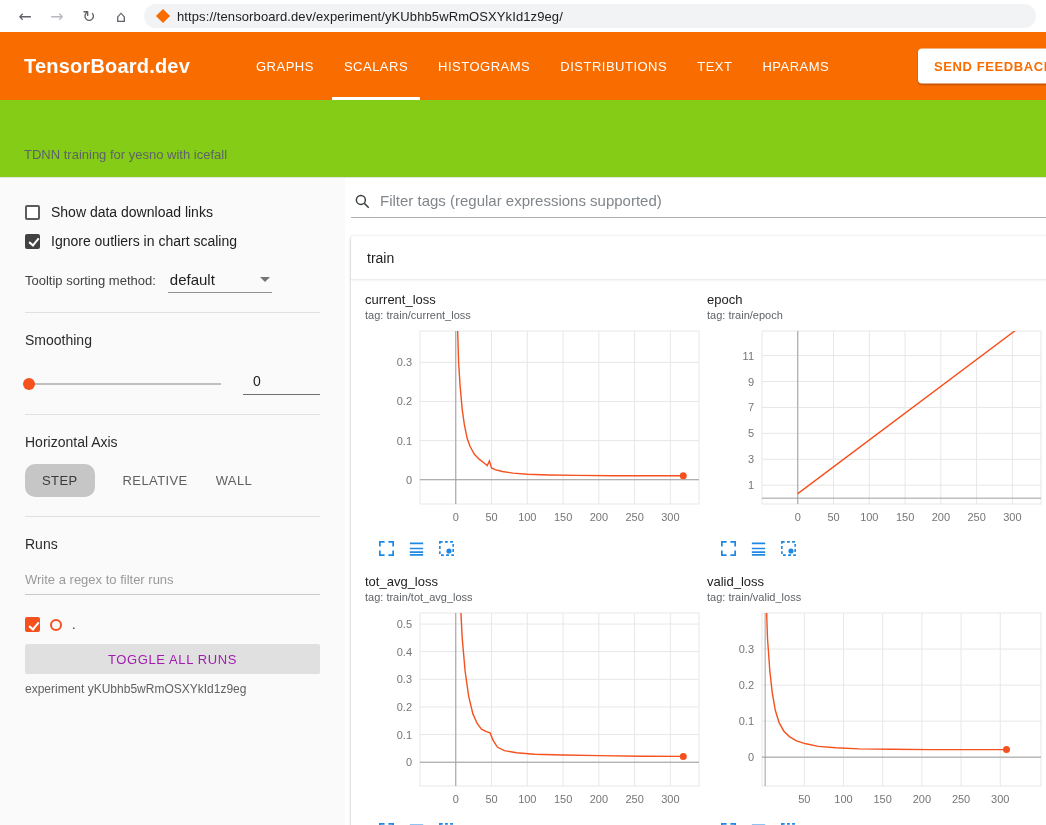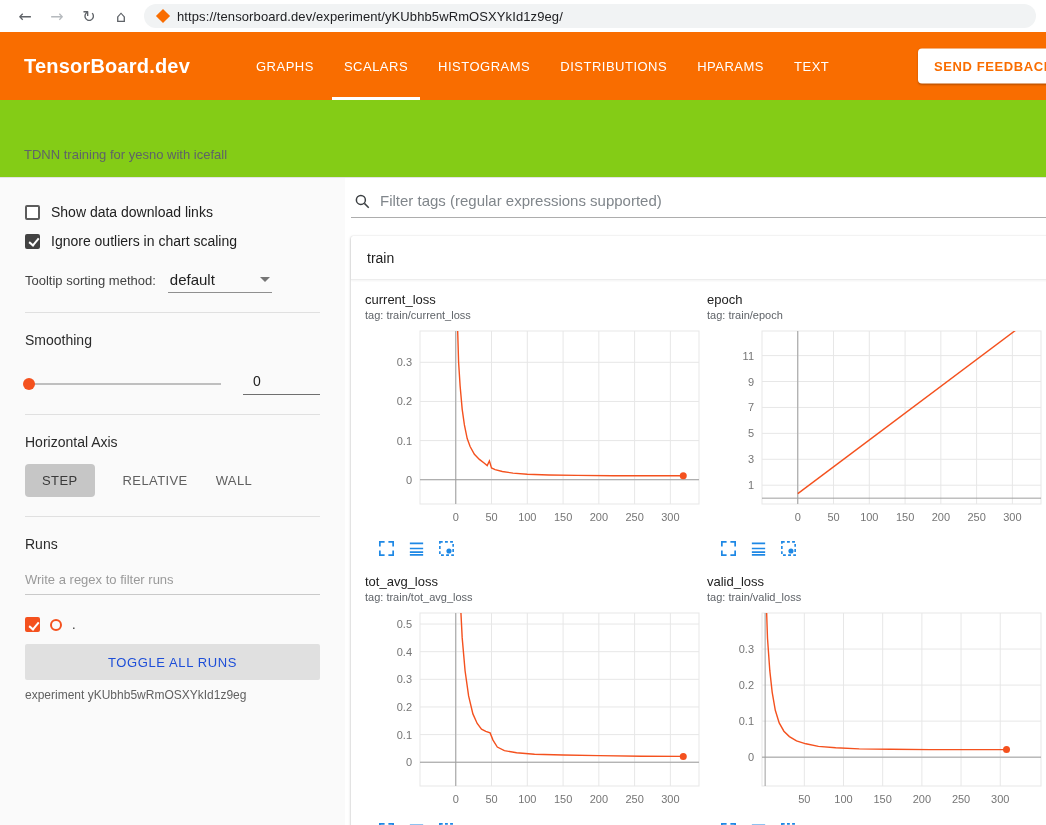--- a/index.html
+++ b/index.html
@@ -42,27 +42,27 @@
   .dropdown { width:104px; border-bottom:1px solid #8f8f8f; display:flex; justify-content:space-between; align-items:center; padding:0 2px 4px; font-size:15px; color:#212121; cursor:pointer; }
   .caret { width:0; height:0; border-left:5px solid transparent; border-right:5px solid transparent; border-top:5px solid #757575; }
   .divider { height:1px; background:#e0e0e0; margin:19px 0; }
   .side-label { font-size:14px; color:#2b2b2b; }
   .slider-row { display:flex; align-items:center; margin-top:25px; }
   .slider-track { position:relative; width:196px; height:2px; background:#bfbfbf; flex:none; cursor:pointer; }
   .slider-thumb { position:absolute; left:-2px; top:-5px; width:12px; height:12px; border-radius:50%; background:var(--line); cursor:pointer; }
   .smoothing-value { margin-left:22px; flex:1; border-bottom:1px solid #6f6f6f; font-size:14px; color:#212121; padding:0 0 5px 10px; cursor:text; }
   .axis-buttons { display:flex; align-items:center; gap:28px; margin-top:14px; }
   .axis-btn { font-size:13px; letter-spacing:.4px; color:#5f5f5f; cursor:pointer; padding:9px 0; white-space:nowrap; }
-  .axis-btn.selected { background:#c6c6c6; color:#3a3a3a; padding:9px 17px; border-radius:4px; }
+  .axis-btn.selected { background:#c6c6c6; color:#3a3a3a; padding:9px 17px; border-radius:10px; }
   .runs-input { width:100%; border:none; outline:none; background:transparent; border-bottom:1px solid #c9c9c9; font-size:13px; color:#212121; padding:0 0 7px; margin-top:20px; font-family:inherit; }
   .runs-input::placeholder { color:#9a9a9a; }
   .run-row { display:flex; align-items:center; gap:10px; margin-top:22px; }
   .run-circle { width:12px; height:12px; border:2px solid var(--line); border-radius:50%; flex:none; }
   .run-name { font-size:13px; color:#333; }
-  .toggle-all-btn { margin-top:12px; height:36px; background:#e0e0e0; border-radius:2px; display:flex; align-items:center; justify-content:center; font-size:13px; color:#1d4ed8; letter-spacing:.6px; cursor:pointer; }
+  .toggle-all-btn { margin-top:12px; height:30px; background:#e0e0e0; border-radius:2px; display:flex; align-items:center; justify-content:center; font-size:13px; color:#a21caf; letter-spacing:.6px; cursor:pointer; }
   .exp-caption { margin-top:8px; font-size:12px; color:#616161; }
 
   
   .filter-row { display:flex; align-items:center; gap:9px; border-bottom:1px solid #adadad; padding-bottom:6px; padding-left:2px; }
   .search-icon { width:18px; height:18px; flex:none; display:flex; }
   .filter-input { flex:1; border:none; outline:none; font-size:15px; color:#212121; background:transparent; font-family:inherit; padding:2px 0; }
   .filter-input::placeholder { color:#80868b; }
   .card { margin-top:18px; width:712px; background:#fff; border-radius:2px; box-shadow:0 1px 3px rgba(0,0,0,.28), 0 0 1px rgba(0,0,0,.15); }
   .card-header { padding:14px 16px 13px; font-size:14px; color:#212121; border-bottom:1px solid #ededed; box-shadow:0 1px 2px rgba(0,0,0,.05); cursor:pointer; }
   .card-body { padding:12px 14px 24px; }
@@ -89,22 +89,22 @@
   </div>
 </div>
 
 <div class="header">
   <div class="logo">TensorBoard.dev</div>
   <nav class="nav">
     <div class="nav-item">GRAPHS</div>
     <div class="nav-item active">SCALARS</div>
     <div class="nav-item">HISTOGRAMS</div>
     <div class="nav-item">DISTRIBUTIONS</div>
+    <div class="nav-item">TEXT</div>
     <div class="nav-item">HPARAMS</div>
-    <div class="nav-item">TEXT</div>
   </nav>
   <div class="feedback-btn">SEND FEEDBACK</div>
 </div>
 
 <div class="exp-bar">
   <span>TDNN training for yesno with icefall</span>
 </div>
 
 <div class="content">
 

